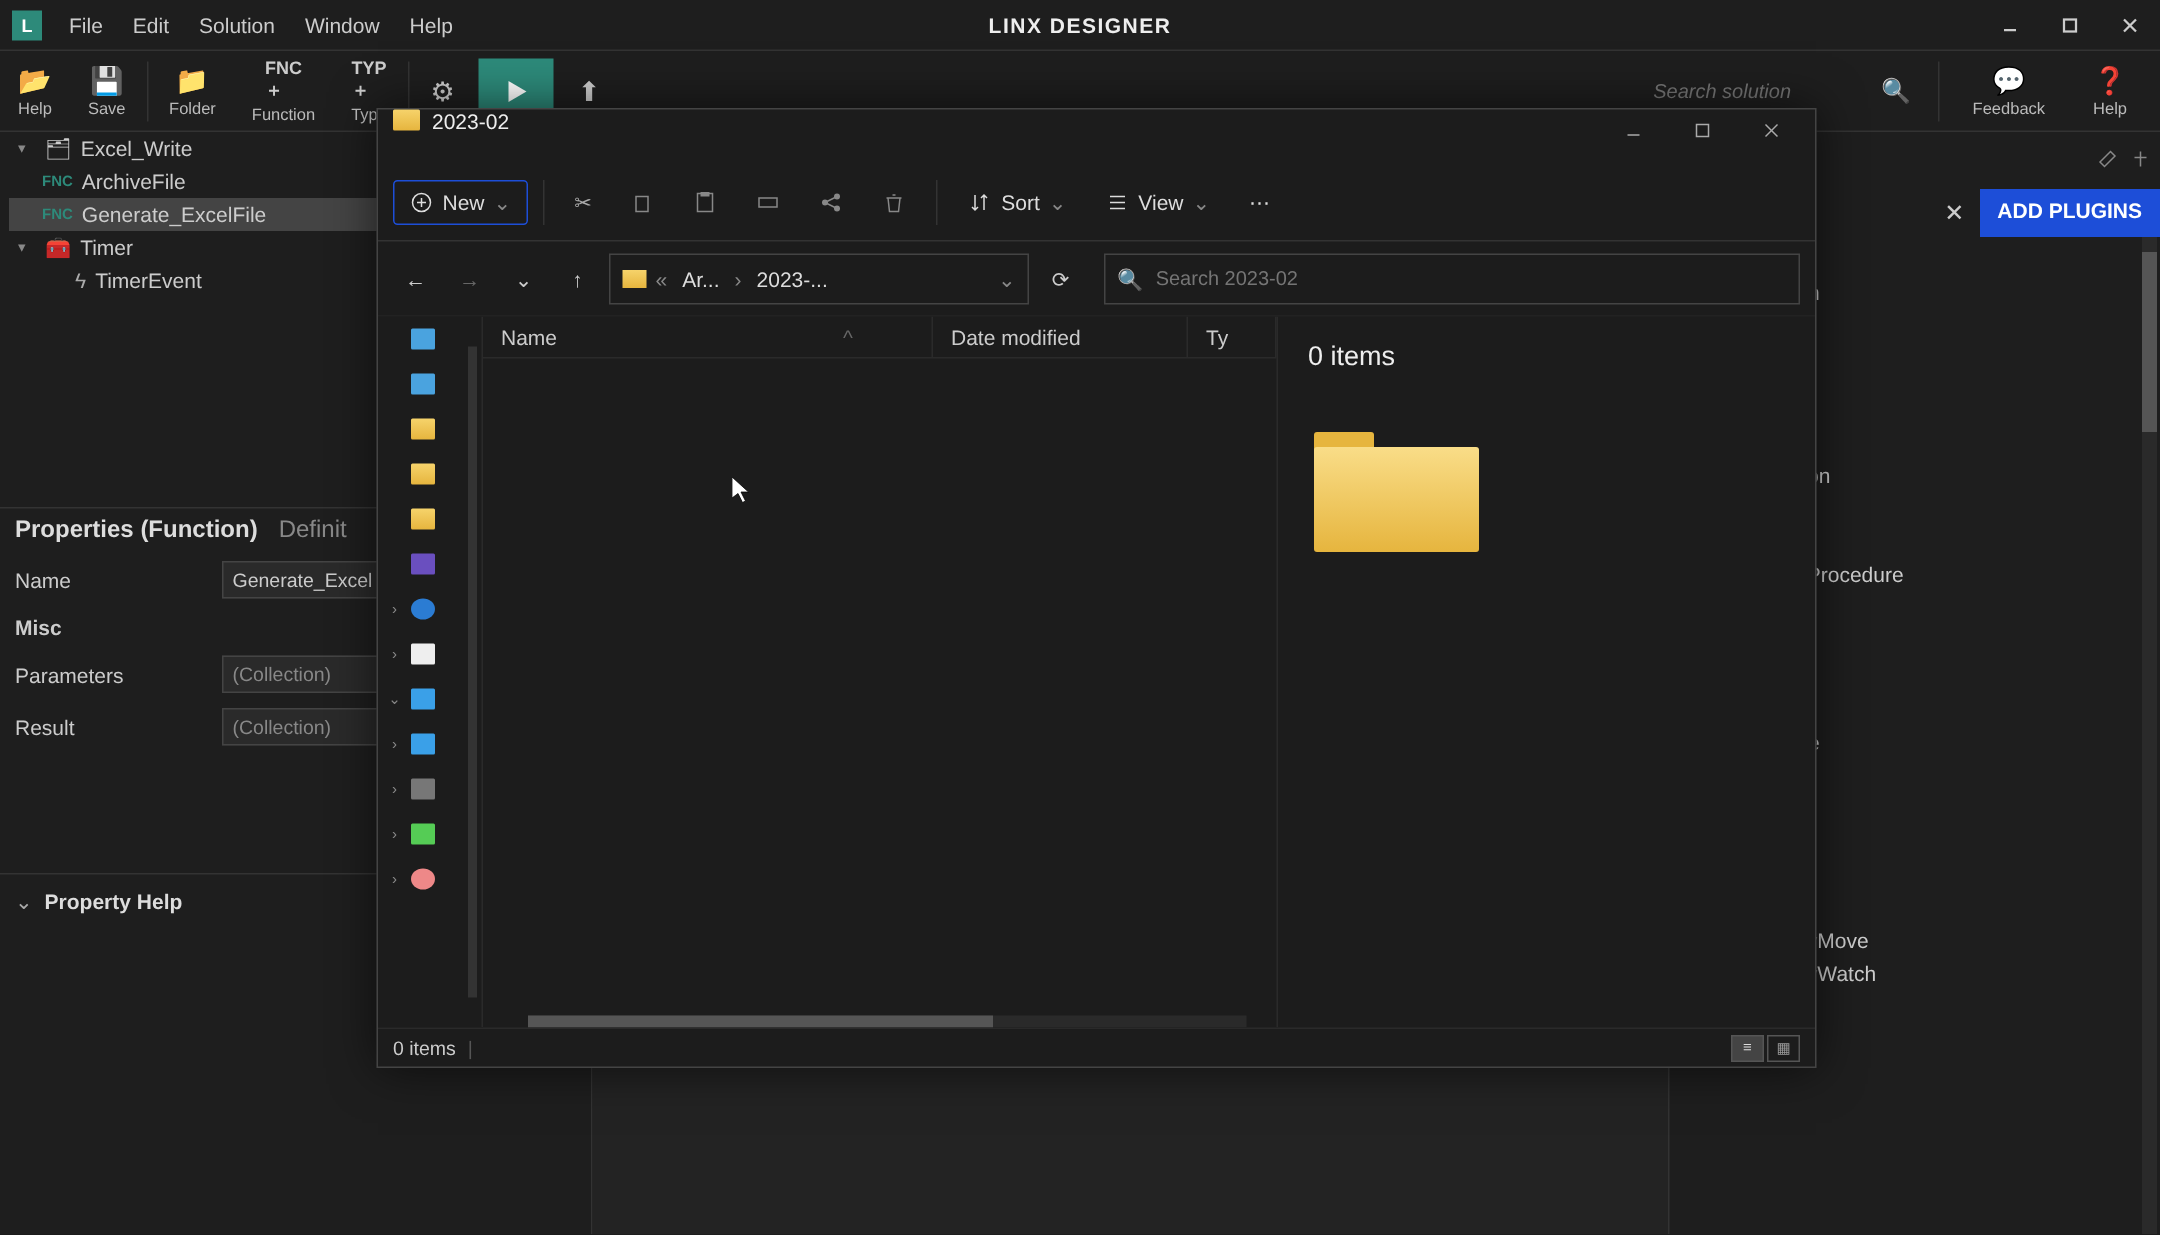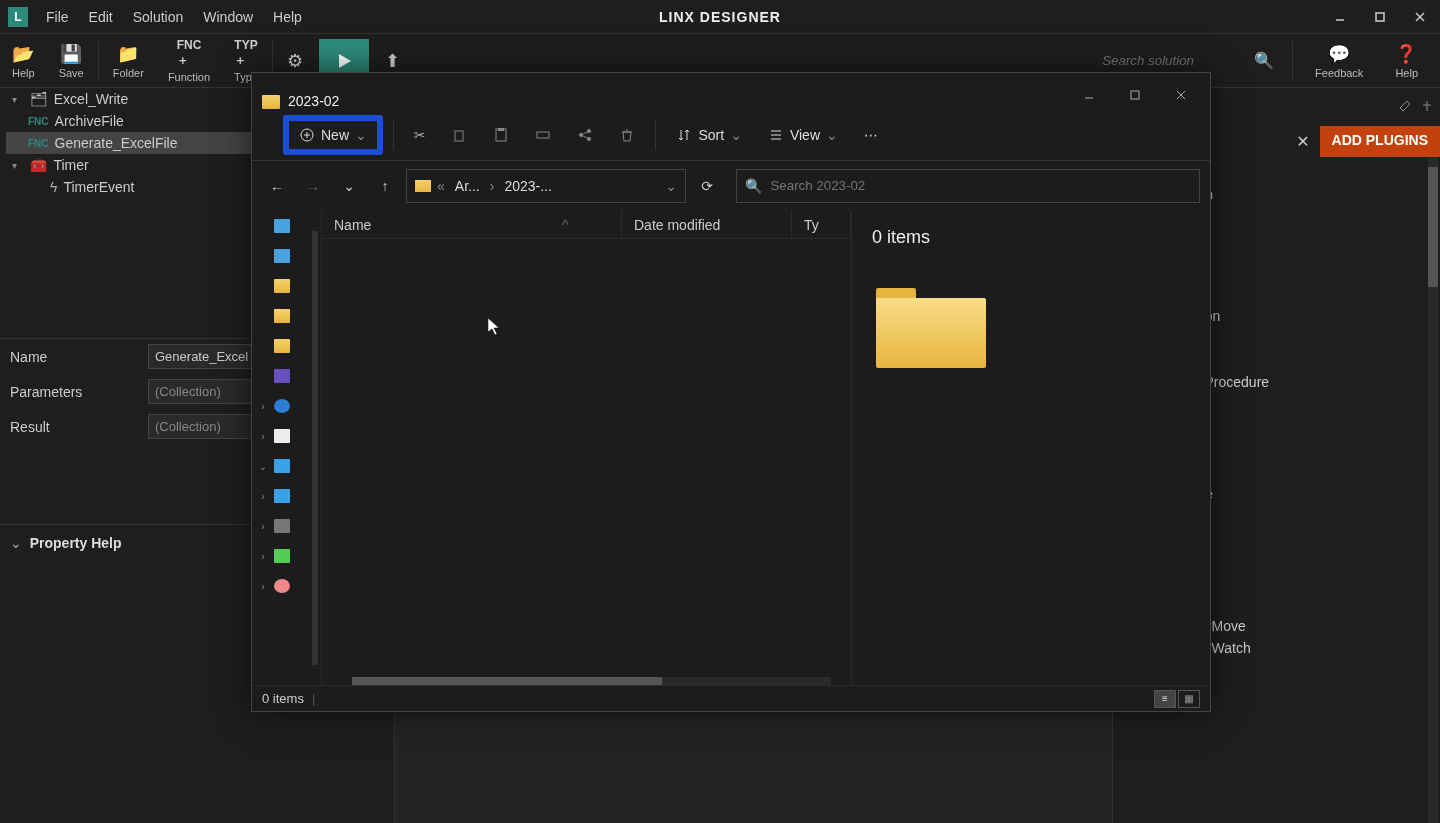--- a/index.html
+++ b/index.html
@@ -51,29 +51,29 @@
 .prop-input { flex: 1; background: #2a2a2a; border: 1px solid #444; color: #ccc; padding: 4px 6px; font-size: 13px; outline: none; }
 .prop-sect { font-weight: 600; color: #ccc; padding: 6px 10px; }
 .checkbox { width: 16px; height: 16px; border: 1px solid #666; background: #2a2a2a; margin-left: 6px; }
 .help-row { display: flex; align-items: center; gap: 8px; padding: 10px; border-top: 1px solid #333; cursor: pointer; }
 
 
 .right-head { display: flex; justify-content: flex-end; align-items: center; height: 38px; gap: 2px; padding-right: 4px; }
 .pin-ico { width: 16px; height: 16px; color: #888; margin-left: 4px; }
 .plugins-bar { display: flex; justify-content: flex-end; }
 .plugins-close { padding: 6px 10px; color: #ccc; cursor: pointer; font-size: 16px; }
-.add-plugins { background: #c2410c; color: #fff; padding: 6px 12px; font-weight: 600; cursor: pointer; }
+.add-plugins { background: #1d4ed8; color: #fff; padding: 6px 12px; font-weight: 600; cursor: pointer; }
 .plugin-list { flex: 1; overflow: auto; padding-left: 10px; padding-top: 4px; position: relative; }
 .plugin-item { display: flex; align-items: center; gap: 6px; padding: 3px 6px; color: #ccc; cursor: pointer; }
 .right-scrollbar { position: absolute; right: 2px; top: 0; bottom: 0; width: 10px; background: #2a2a2a; }
 .right-thumb { position: absolute; right: 2px; top: 10px; width: 10px; height: 120px; background: #555; }
 
 
 .fe-window { position: absolute; left: 251px; top: 72px; width: 960px; height: 640px; background: #1c1c1c; border: 1px solid #444; box-shadow: 0 0 30px rgba(0,0,0,0.6); display: flex; flex-direction: column; }
-.fe-titlebar { display: flex; align-items: flex-end; height: 36px; padding: 0 10px; }
+.fe-titlebar { display: flex; align-items: flex-start; height: 36px; padding: 0 10px; }
 .fe-titlebar .folder-ico { width: 18px; height: 14px; background: linear-gradient(#f6d36b,#e6b53e); margin-right: 8px; border-radius: 1px; }
 .fe-title { color: #eee; }
 .fe-winctrl { margin-left: auto; display: flex; gap: 8px; }
 .fe-winctrl .b { width: 38px; height: 28px; display: flex; align-items: center; justify-content: center; color: #aaa; cursor: pointer; }
 .fe-toolbar { display: flex; align-items: center; height: 52px; border-bottom: 1px solid #333; padding: 0 10px; gap: 6px; }
 .fe-tbtn { display: flex; align-items: center; gap: 6px; padding: 6px 10px; color: #ddd; cursor: pointer; border-radius: 3px; }
 .fe-tsep { width: 1px; height: 30px; background: #333; margin: 0 4px; }
 .fe-ico { color: #aaa; display: inline-flex; }
 .fe-nav { display: flex; align-items: center; height: 50px; padding: 0 10px; gap: 6px; border-bottom: 1px solid #222; }
 .nav-arrow { width: 30px; height: 30px; display: flex; align-items: center; justify-content: center; color: #ccc; cursor: pointer; }
@@ -218,24 +218,29 @@
           <span style="color:#d06060;">🧰</span>
           <span>Timer</span>
         </div>
         <div class="tree-item indent2">
           <span style="color:#aaa;">ϟ</span>
           <span>TimerEvent</span>
         </div>
       </div>
 
       <div class="props">
+        <div class="props-tabs">
+          <div class="props-tab">Properties (Function)</div>
+          <div class="props-tab inactive">Definit</div>
+        </div>
         <div class="prop-row">
           <div class="prop-label">Name</div>
           <input class="prop-input" value="Generate_Excel" style="">
         </div>
+        <div class="prop-sect">Misc</div>
         <div class="prop-row">
           <div class="prop-label">Parameters</div>
           <input class="prop-input" style="color: rgb(136, 136, 136);" value="(Collection)">
         </div>
         <div class="prop-row">
           <div class="prop-label">Result</div>
           <input class="prop-input" style="color: rgb(136, 136, 136);" value="(Collection)">
         </div>
         <div style="height:80px;"></div>
         <div class="help-row">
@@ -361,21 +366,21 @@
         </div>
       <div class="b">
           <svg width="12" height="12">
             <line x1="2" y1="2" x2="10" y2="10" stroke="#aaa"></line>
             <line x1="10" y1="2" x2="2" y2="10" stroke="#aaa"></line>
           </svg>
         </div>
     </div>
   </div>
   <div class="fe-toolbar">
-    <div class="fe-tbtn" style="border:6px solid #1d4ed8;margin-left:21px;">
+    <div class="fe-tbtn" style="border:1px solid #1d4ed8;">
       <svg width="16" height="16">
           <circle cx="8" cy="8" r="6" fill="none" stroke="#ddd"></circle>
           <line x1="8" y1="5" x2="8" y2="11" stroke="#ddd"></line>
           <line x1="5" y1="8" x2="11" y2="8" stroke="#ddd"></line>
         </svg>
       <span>New</span>
       <span style="color:#888;">⌄</span>
     </div>
     <div class="fe-tsep"></div>
     <div class="fe-tbtn">

